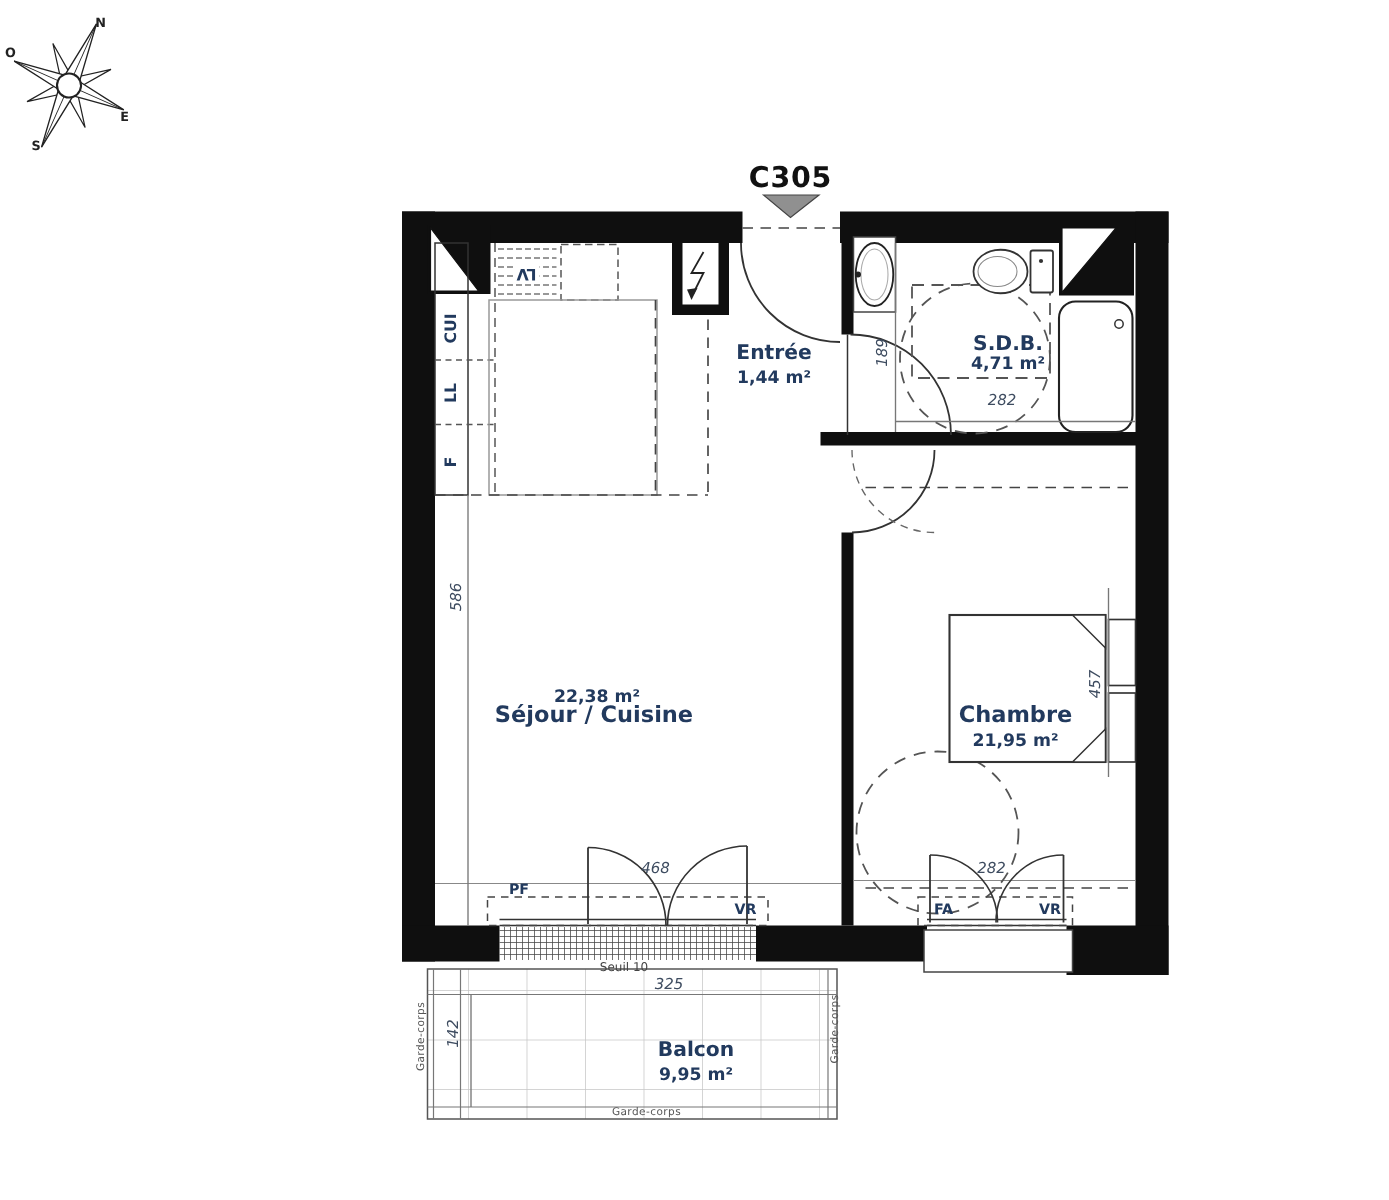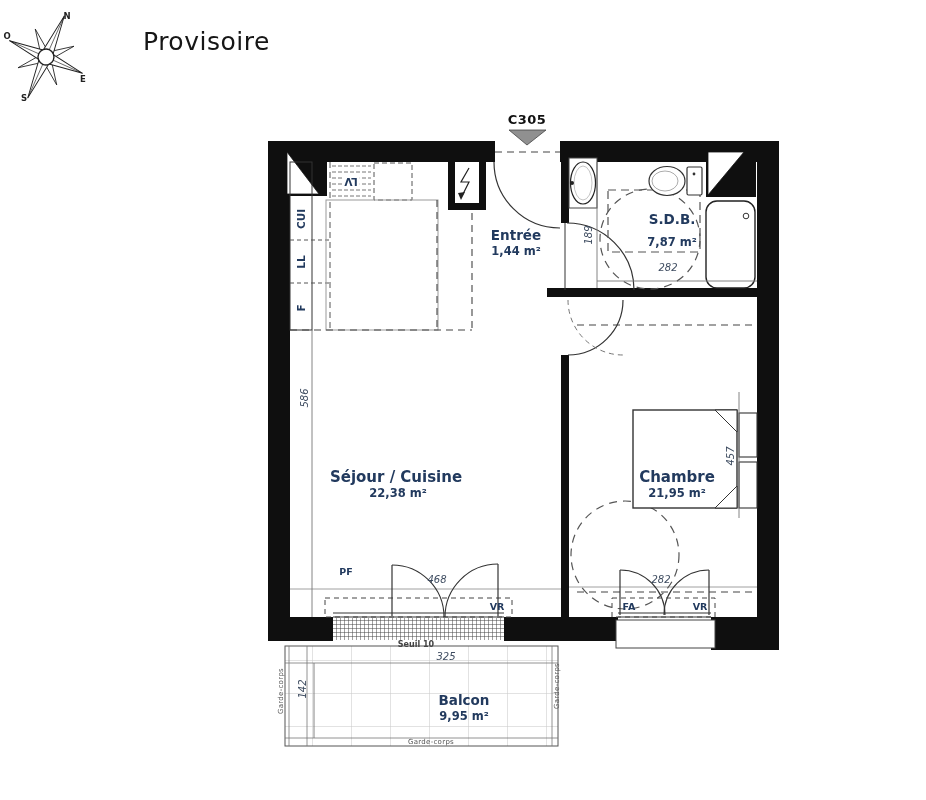--- a/index.html
+++ b/index.html
@@ -7,28 +7,28 @@
   }
   html,body{margin:0;padding:0;background:#fff;}
   #stage{position:relative;width:926px;height:800px;background:#fff;overflow:hidden;
          font-family:"DejaVu Sans","Liberation Sans",sans-serif;}
   svg{position:absolute;left:0;top:0;}
   .lbl{position:absolute;color:var(--label);font-weight:bold;white-space:nowrap;line-height:1;}
   .c{transform:translate(-50%,-50%);}
   .rot{transform:translate(-50%,-50%) rotate(-90deg);}
   .rot180{transform:translate(-50%,-50%) rotate(180deg);}
   .title{position:absolute;color:#161616;font-size:25px;font-weight:500;letter-spacing:.5px;white-space:nowrap;}
-  .unit{font-size:13px;color:#111;letter-spacing:.5px;}
+  .unit{font-size:19px;color:#111;letter-spacing:.5px;}
   .room-name{font-size:13.5px;}
   .room-name.big{font-size:15px;}
   .room-area{font-size:11.5px;}
   .fix{font-size:10.5px;}
   .fix.small{font-size:9.5px;}
   .dim{color:var(--dim);font-weight:normal;font-style:italic;font-size:10px;}
-  .note{color:#444;font-weight:bold;font-size:8px;}
+  .note{color:#444;font-weight:normal;font-size:8px;}
   .guard{color:#555;font-weight:normal;font-size:7px;letter-spacing:.3px;}
   .compass-letter{color:#222;font-size:8.5px;font-weight:bold;}
   .lv-tag{background:#fff;padding:0 2px;}
 </style>
 </head>
 <body>
 
 <div id="stage">
 
   <svg width="926" height="800" viewBox="0 0 926 800">
@@ -193,44 +193,43 @@
 
     <g stroke="#777" stroke-width="0.9">
       <line x1="312" y1="330" x2="312" y2="617"></line>
       <line x1="597" y1="162" x2="597" y2="288"></line>
       <line x1="597" y1="281" x2="757" y2="281"></line>
       <line x1="739" y1="392" x2="739" y2="518"></line>
       <line x1="314" y1="663" x2="314" y2="738"></line>
     </g>
   </svg>
 
-  <div class="title" style="left:143px;top:27px">Provisoire</div>
   <div class="lbl unit c" style="left:527px;top:119px;color:#111">C305</div>
 
   <div class="lbl compass-letter c" style="left:67px;top:16px">N</div>
   <div class="lbl compass-letter c" style="left:7px;top:36px">O</div>
   <div class="lbl compass-letter c" style="left:83px;top:79px">E</div>
   <div class="lbl compass-letter c" style="left:24px;top:98px">S</div>
 
   <div class="lbl room-name c" style="left:516px;top:236px">Entrée</div>
   <div class="lbl room-area c" style="left:516px;top:252px">1,44 m²</div>
-  <div class="lbl room-name c" style="left:672px;top:220px">S.D.B.</div>
-  <div class="lbl room-area c" style="left:672px;top:243px">7,87 m²</div>
+  <div class="lbl room-name c" style="left:672px;top:230px">S.D.B.</div>
+  <div class="lbl room-area c" style="left:672px;top:243px">4,71 m²</div>
   <div class="lbl room-name big c" style="left:396px;top:477px">Séjour / Cuisine</div>
-  <div class="lbl room-area c" style="left:398px;top:494px">22,38 m²</div>
+  <div class="lbl room-area c" style="left:398px;top:465px">22,38 m²</div>
   <div class="lbl room-name big c" style="left:677px;top:477px">Chambre</div>
   <div class="lbl room-area c" style="left:677px;top:494px">21,95 m²</div>
   <div class="lbl room-name c" style="left:464px;top:701px">Balcon</div>
   <div class="lbl room-area c" style="left:464px;top:717px">9,95 m²</div>
 
   <div class="lbl fix rot" style="left:301px;top:219px">CUI</div>
   <div class="lbl fix rot" style="left:301px;top:262px">LL</div>
   <div class="lbl fix rot" style="left:301px;top:308px">F</div>
   <div class="lbl fix rot180 lv-tag" style="left:351px;top:182px">LV</div>
-  <div class="lbl fix small c" style="left:346px;top:572px">PF</div>
+  <div class="lbl fix small c" style="left:346px;top:594px">PF</div>
   <div class="lbl fix small c" style="left:497px;top:607px">VR</div>
   <div class="lbl fix small c" style="left:629px;top:607px">FA</div>
   <div class="lbl fix small c" style="left:700px;top:607px">VR</div>
 
   <div class="lbl dim rot" style="left:305px;top:398px">586</div>
   <div class="lbl dim rot" style="left:589px;top:235px">189</div>
   <div class="lbl dim c" style="left:668px;top:268px">282</div>
   <div class="lbl dim rot" style="left:731px;top:456px">457</div>
   <div class="lbl dim c" style="left:437px;top:580px">468</div>
   <div class="lbl dim c" style="left:661px;top:580px">282</div>

